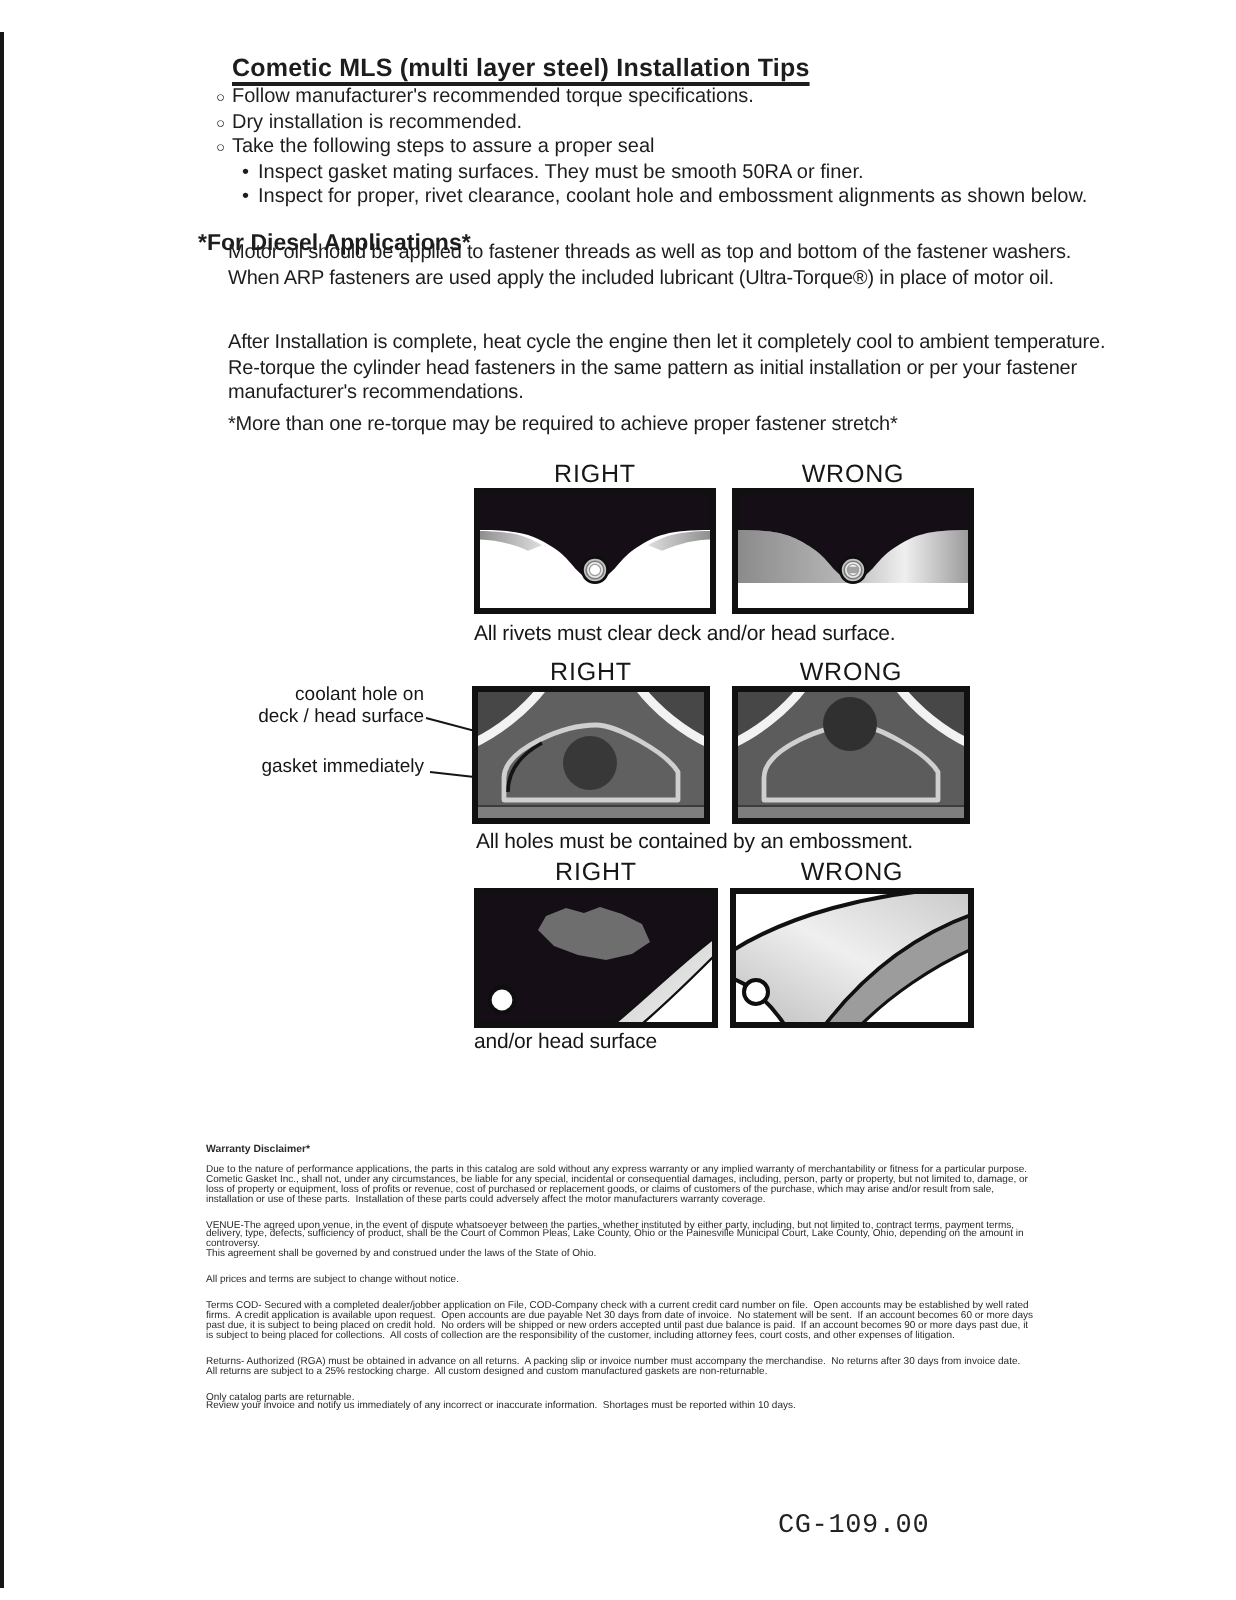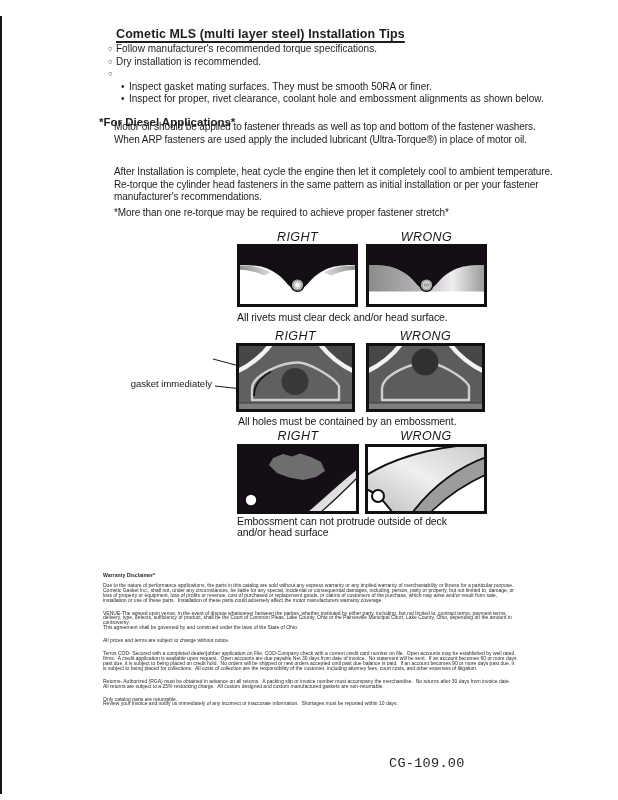--- a/index.html
+++ b/index.html
@@ -16,21 +16,21 @@
   }
   .bullets{position:absolute;left:108px;top:43px;width:470px;}
   .b-row{display:flex;line-height:12.5px;font-size:10px;}
   .b-row .marker{width:8px;font-size:7.5px;flex:0 0 8px;}
   .b-row.sub{margin-left:13px;}
   .b-row.sub .marker{font-size:10px;}
   .section-head{position:absolute;left:99px;top:116px;font-size:11.5px;font-weight:bold;}
   .para{position:absolute;left:114px;width:440px;font-size:10px;line-height:12.6px;
         letter-spacing:-.1px;white-space:pre-wrap;}
   .p1{top:121px;} .p2{top:166px;} .p3{top:207px;}
-  .dg-label{position:absolute;font-size:12.5px;letter-spacing:.4px;text-align:center;color:#171717;font-style:italic;}
+  .dg-label{position:absolute;font-size:12.5px;letter-spacing:.4px;text-align:center;color:#171717;}
   .panel{position:absolute;display:block;}
   .caption{position:absolute;font-size:10.5px;letter-spacing:-.1px;color:#161616;}
   .side-label{position:absolute;left:92px;width:120px;text-align:right;
               font-size:9.5px;line-height:10.5px;color:#161616;}
   .leaders{position:absolute;left:110px;top:340px;width:260px;height:60px;}
   .warranty{position:absolute;left:103px;top:573px;width:415px;font-size:5px;
             line-height:4.9px;letter-spacing:0;color:#2a2a2a;}
   .warranty .w-head{font-weight:bold;margin-bottom:5px;font-size:5.2px;}
   .warranty p{margin:0 0 8px 0;white-space:pre-wrap;}
   .warranty p.tight{margin-bottom:0;}
@@ -48,20 +48,21 @@
     <div class="b-row">
       <span class="marker">○</span>
       <span>Follow manufacturer's recommended torque specifications.</span>
     </div>
     <div class="b-row">
       <span class="marker">○</span>
       <span>Dry installation is recommended.</span>
     </div>
     <div class="b-row">
       <span class="marker">○</span>
+      <span>Take the following steps to assure a proper seal</span>
     </div>
     <div class="b-row sub">
       <span class="marker">•</span>
       <span>Inspect gasket mating surfaces.  They must be smooth 50RA or finer.</span>
     </div>
     <div class="b-row sub">
       <span class="marker">•</span>
       <span>Inspect for proper, rivet clearance, coolant hole and embossment alignments as shown below.</span>
     </div>
   </div>
@@ -115,20 +116,24 @@
     <circle cx="60.5" cy="41" r="2.8" fill="#ffffff" stroke="#9a9a9a" stroke-width="0.6"></circle>
     <rect x="54" y="39.3" width="13" height="3.4" fill="#a3a3a3" clip-path="url(#rivetClip)"></rect>
     <rect x="1.5" y="1.5" width="118" height="60" fill="none" stroke="#101010" stroke-width="3"></rect>
   </svg>
 
   <div class="caption" style="left:237px;top:311px;">All rivets must clear deck and/or head surface.</div>
 
   <div class="dg-label" style="left:236px;top:329px;width:119px;">RIGHT</div>
   <div class="dg-label" style="left:366px;top:329px;width:119px;">WRONG</div>
 
+  <div class="side-label" style="top:343px;">
+    <div>coolant hole on</div>
+    <div>deck / head surface</div>
+  </div>
   <div class="side-label" style="top:379px;">gasket immediately</div>
 
   <svg class="leaders" viewBox="0 0 260 60">
     <line x1="103" y1="19" x2="186" y2="41" stroke="#151515" stroke-width="1"></line>
     <line x1="105" y1="46" x2="150" y2="51" stroke="#151515" stroke-width="1"></line>
   </svg>
 
   <svg class="panel" style="left:236px;top:343px;" width="119" height="69" viewBox="0 0 119 69">
     <rect x="0" y="0" width="119" height="69" fill="#606060"></rect>
     <path d="M2,2 L34,2 C23,13 11,22 2,27 Z" fill="#474747"></path>
@@ -185,21 +190,20 @@
       </linearGradient>
     </defs>
     <rect x="0" y="0" width="122" height="70" fill="#ffffff"></rect>
     <path d="M0,32 C30,13 70,3 112,0 L122,0 L122,13 C94,23 69,41 48,68 L27,68 C19,56 8,47 0,45 Z" fill="url(#silverBand)" stroke="#111111" stroke-width="2"></path>
     <path d="M48,68 C69,41 94,23 122,13 L122,30 C100,40 80,54 66,68 Z" fill="#9c9c9c" stroke="#111111" stroke-width="1.6"></path>
     <circle cx="13" cy="52" r="6" fill="#ffffff" stroke="#0e0e0e" stroke-width="2"></circle>
     <rect x="1.5" y="1.5" width="119" height="67" fill="none" stroke="#101010" stroke-width="3"></rect>
   </svg>
 
   <div class="caption" style="left:237px;top:516px;line-height:11.3px;">
-    <div>Embossment can not protrude outside of deck</div>
     <div>and/or head surface</div>
   </div>
 
   <div class="warranty">
     <div class="w-head">Warranty Disclaimer*</div>
     <p>Due to the nature of performance applications, the parts in this catalog are sold without any express warranty or any implied warranty of merchantability or fitness for a particular purpose.  Cometic Gasket Inc., shall not, under any circumstances, be liable for any special, incidental or consequential damages, including, person, party or property, but not limited to, damage, or loss of property or equipment, loss of profits or revenue, cost of purchased or replacement goods, or claims of customers of the purchase, which may arise and/or result from sale, installation or use of these parts.  Installation of these parts could adversely affect the motor manufacturers warranty coverage.</p>
     <p class="tight">VENUE-The agreed upon venue, in the event of dispute whatsoever between the parties, whether instituted by either party, including, but not limited to, contract terms, payment terms, delivery, type, defects, sufficiency of product, shall be the Court of Common Pleas, Lake County, Ohio or the Painesville Municipal Court, Lake County, Ohio, depending on the amount in controversy.</p>
     <p>This agreement shall be governed by and construed under the laws of the State of Ohio.</p>
     <p>All prices and terms are subject to change without notice.</p>
     <p>Terms COD- Secured with a completed dealer/jobber application on File, COD-Company check with a current credit card number on file.  Open accounts may be established by well rated firms.  A credit application is available upon request.  Open accounts are due payable Net 30 days from date of invoice.  No statement will be sent.  If an account becomes 60 or more days past due, it is subject to being placed on credit hold.  No orders will be shipped or new orders accepted until past due balance is paid.  If an account becomes 90 or more days past due, it is subject to being placed for collections.  All costs of collection are the responsibility of the customer, including attorney fees, court costs, and other expenses of litigation.</p>

